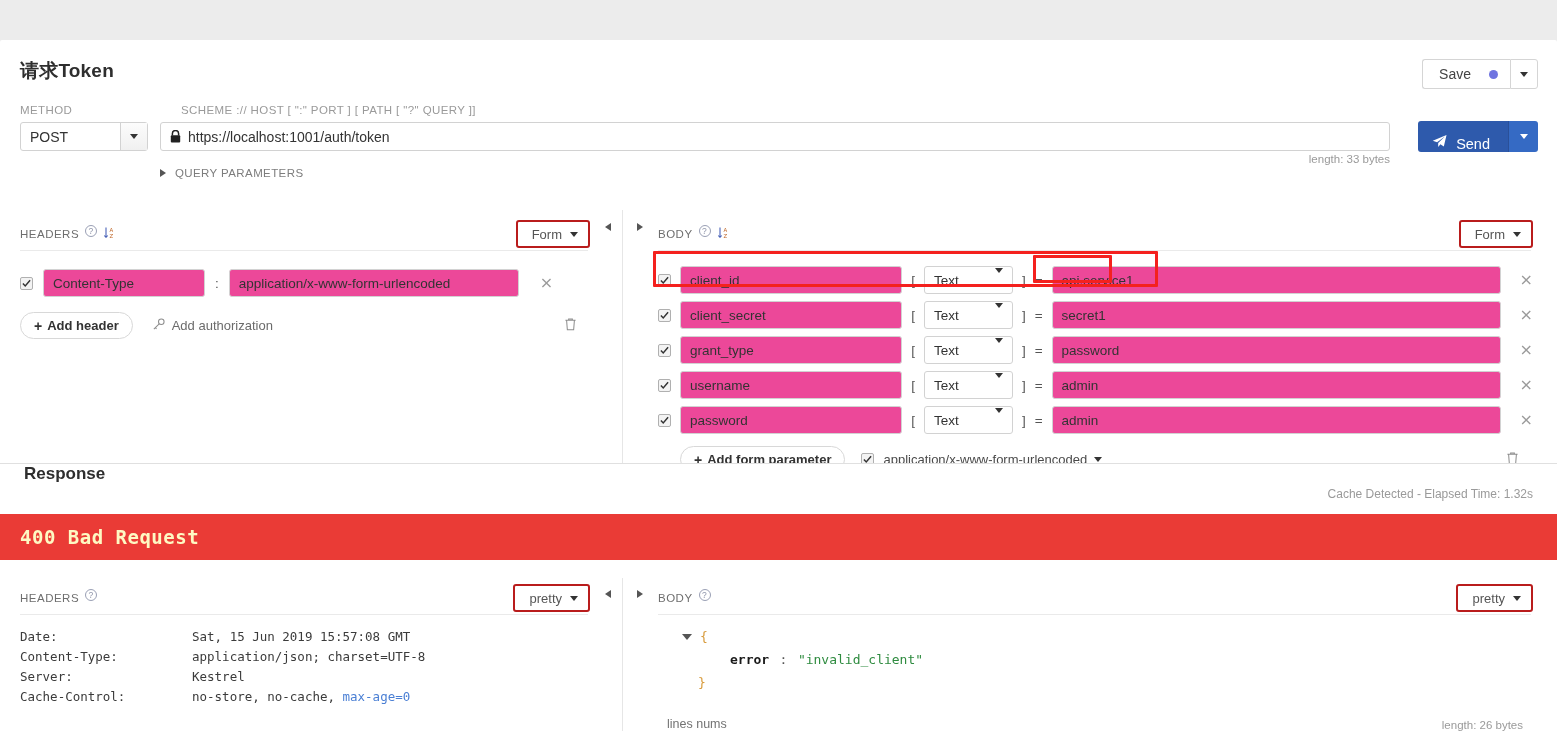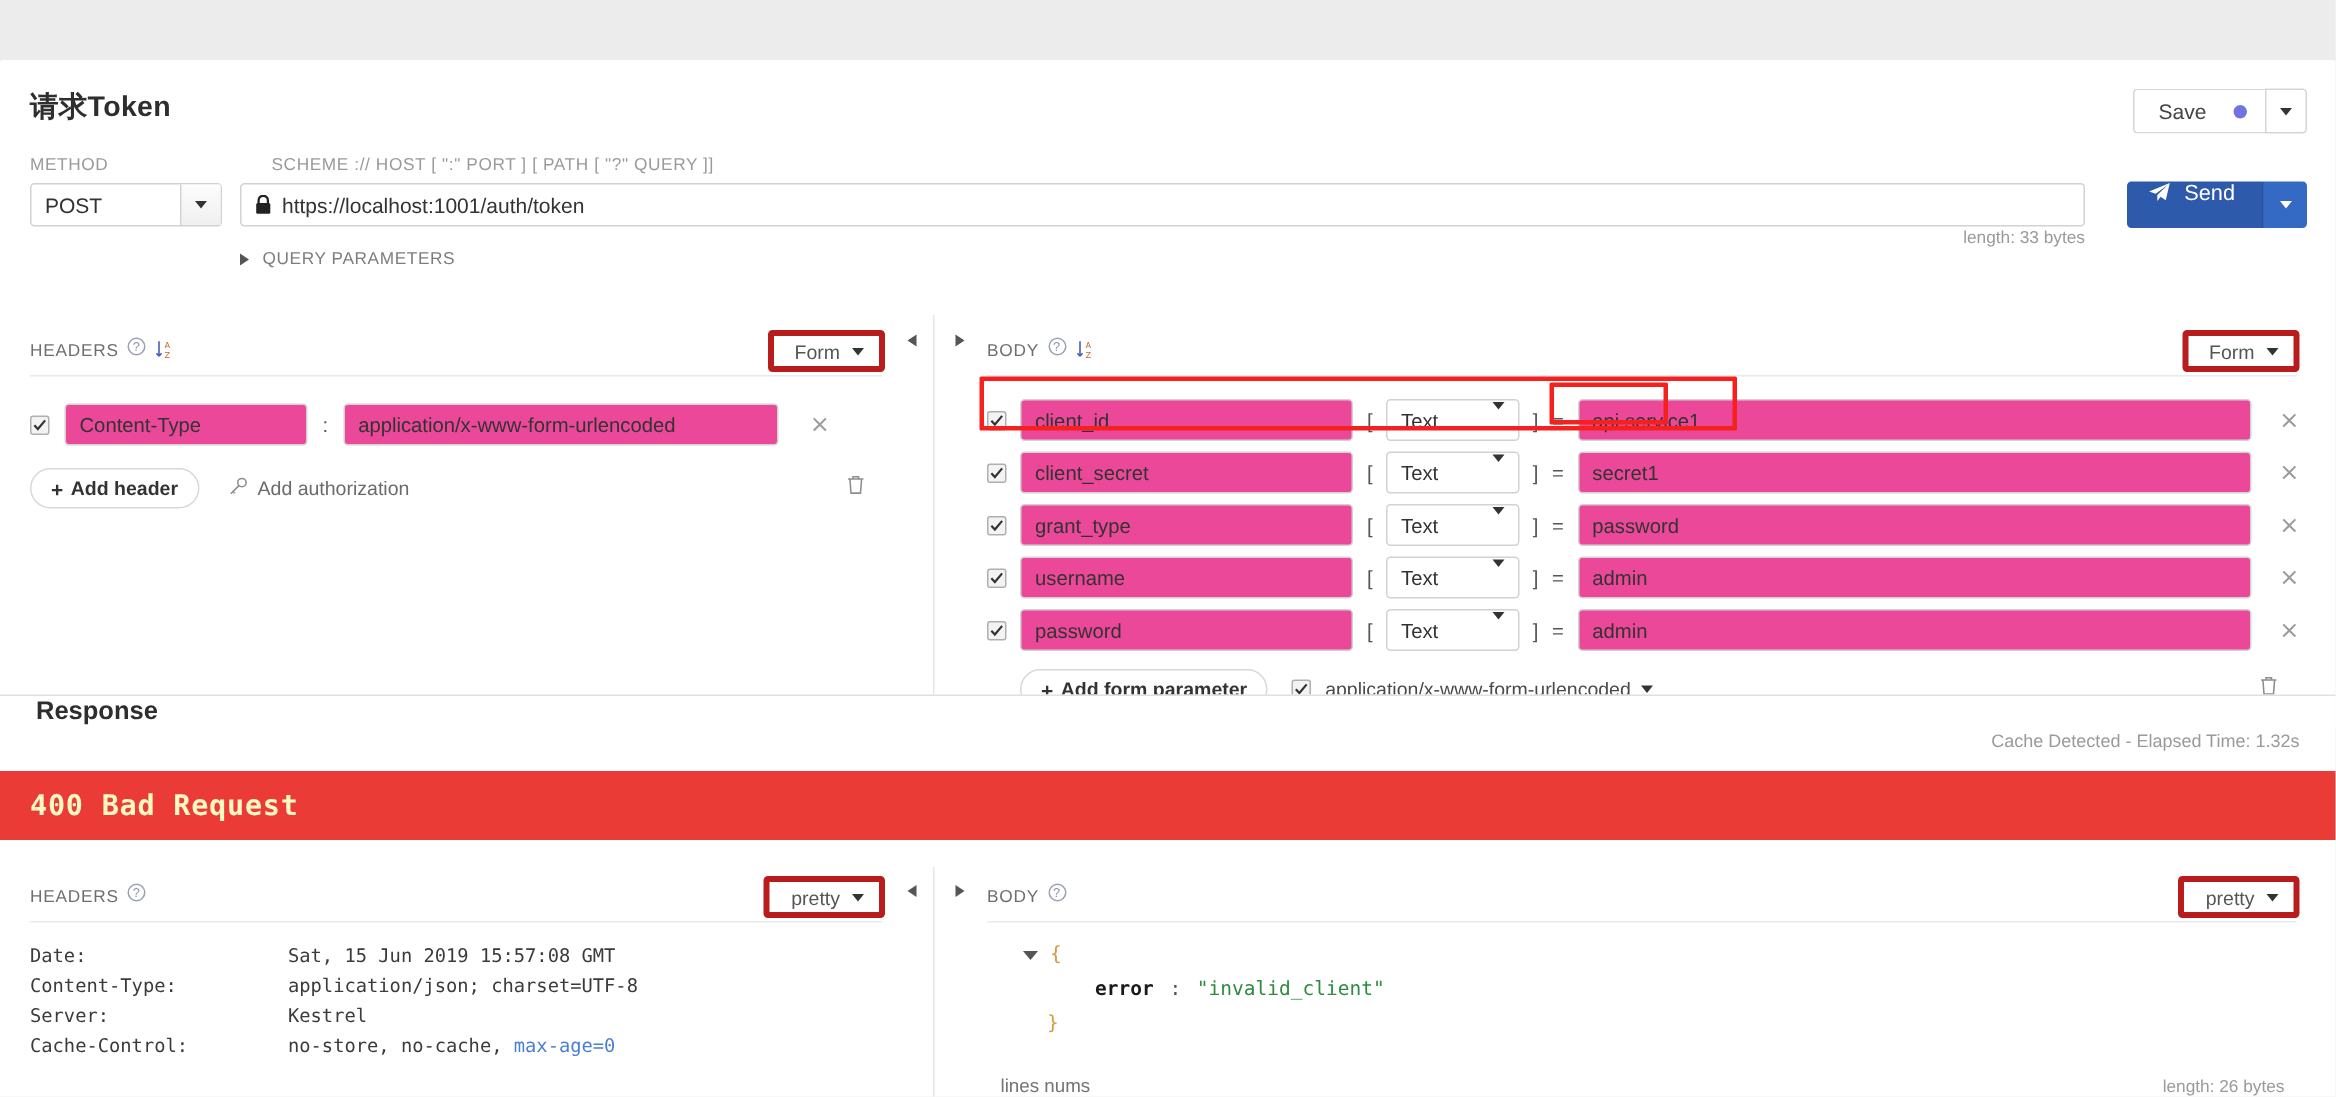--- a/index.html
+++ b/index.html
@@ -83,21 +83,21 @@
     font-size: 14px; color: #333; cursor: text;
   }
   #lock-icon { margin-right: 7px; display: flex; align-items: center; }
 
   #send-group {
     position: absolute; right: 19px; top: 81px; display: flex; height: 31px;
   }
   #send-button {
     background: #2e5aac; color: #fff; border: none;
     border-radius: 3px 0 0 3px; padding: 0 18px 0 14px;
-    display: flex; align-items: flex-start; gap: 9px;
+    display: flex; align-items: flex-end; gap: 9px;
     font-size: 14.5px; cursor: pointer;
   }
   #send-caret {
     width: 30px; background: #356ac4; border-radius: 0 3px 3px 0;
     display: flex; align-items: center; justify-content: center; cursor: pointer;
     border-left: 1px solid #2a5099;
   }
 
   #length-request {
     position: absolute; right: 167px; top: 113px;
@@ -128,21 +128,21 @@
     display: flex; align-items: center; gap: 6px;
   }
   .help-icon {
     width: 12px; height: 12px; border: 1px solid #9aa0b5; border-radius: 50%;
     color: #8d93a8; font-size: 8.5px; line-height: 10px; text-align: center;
     display: inline-block; position: relative; top: -3px;
   }
   .sort-icon { position: relative; top: 0px; }
 
   .mode-btn {
-    border: 4px solid #b91c1c; background: #fff; border-radius: 3px;
+    border: 2px solid #b91c1c; background: #fff; border-radius: 3px;
     height: 28px; padding: 0 10px 0 14px;
     display: flex; align-items: center; gap: 8px;
     font-size: 13px; color: #555; cursor: pointer;
   }
 
   .panel-rule {
     border-bottom: 1px solid #eaeaea;
   }
 
   .vdivider { position: absolute; width: 1px; background: #e6e6e6; }

